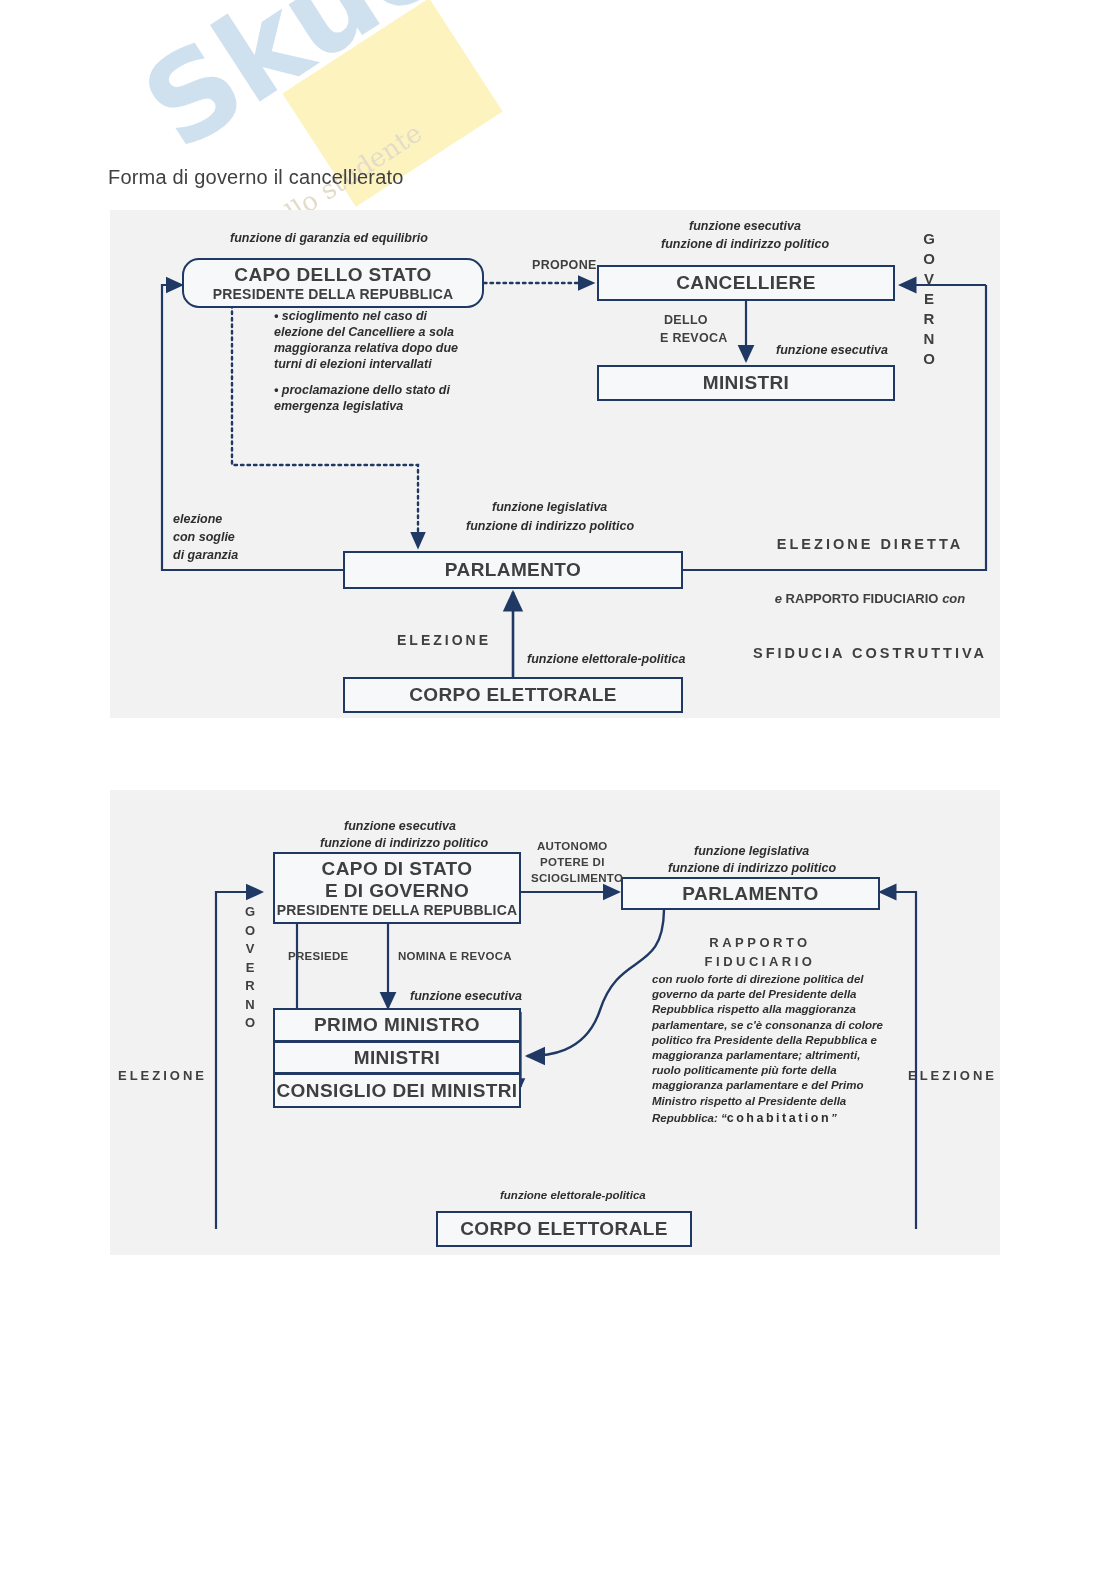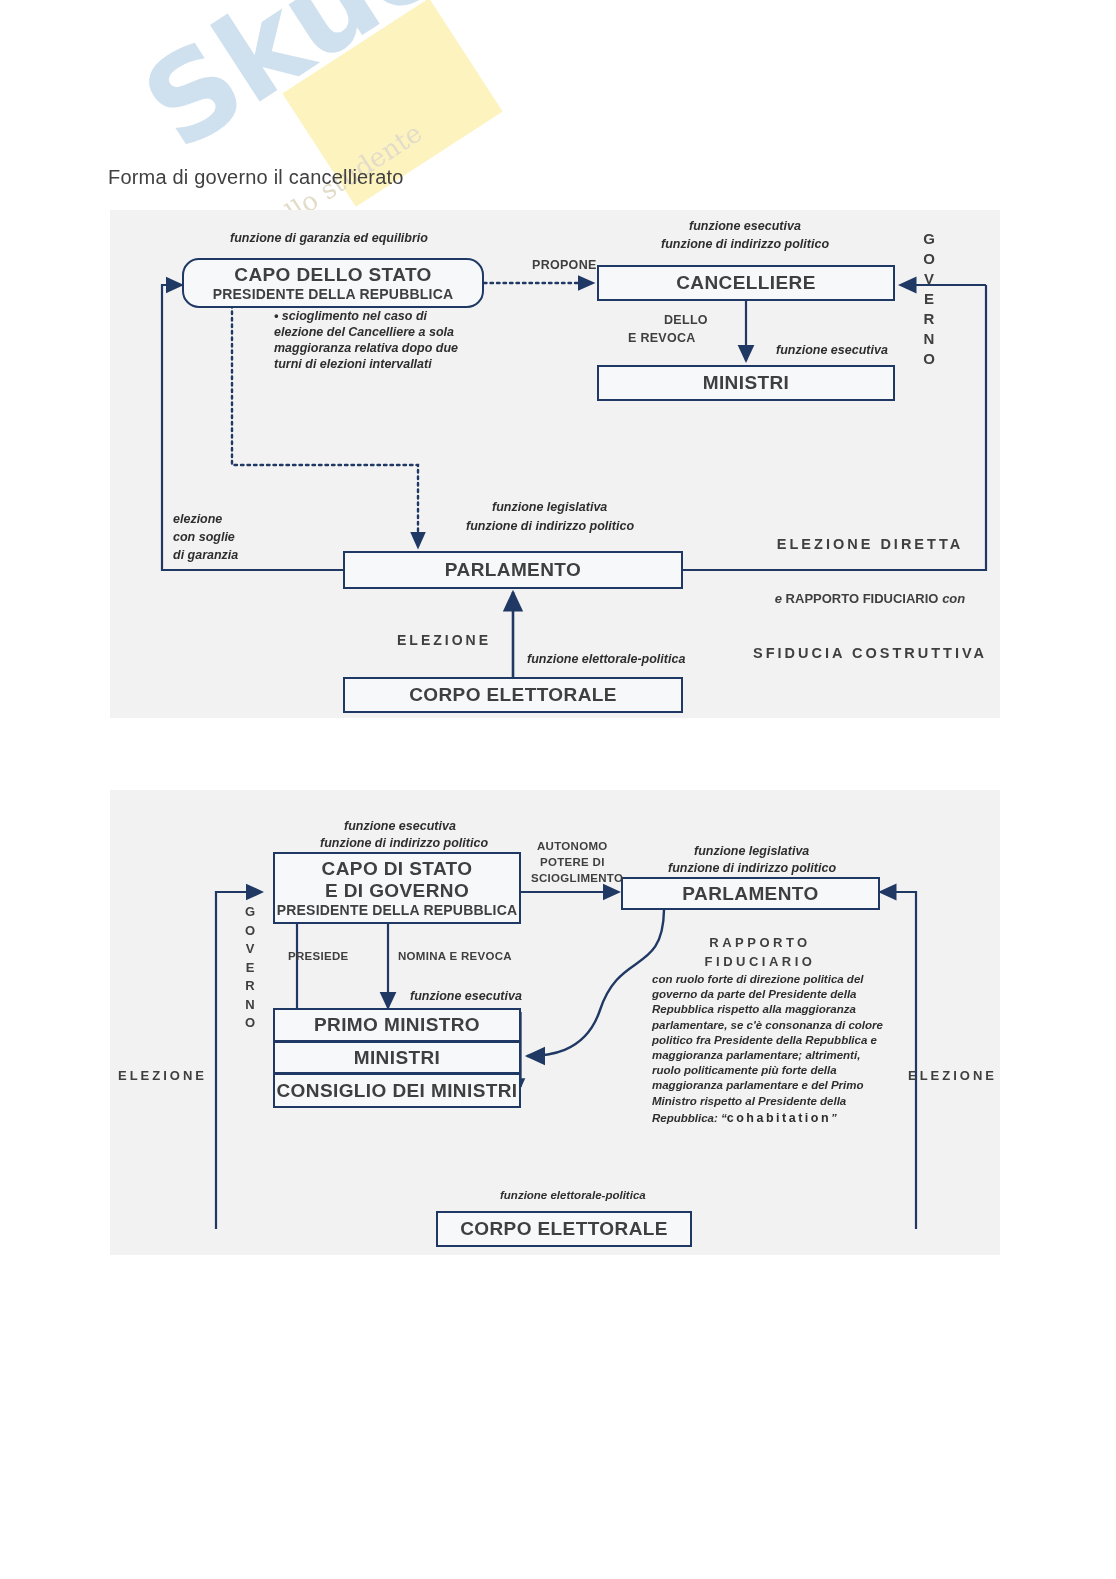--- a/index.html
+++ b/index.html
@@ -138,35 +138,39 @@
 <div class="lbl cap" style="left:532px;top:258px;">PROPONE</div>
 
 <div class="lbl it" style="left:689px;top:219px;">funzione esecutiva</div>
 <div class="lbl it" style="left:661px;top:237px;">funzione di indirizzo politico</div>
 
 <div class="box" id="d1-cancelliere" style="left:597px;top:265px;width:298px;height:36px;">
   <div class="t1">CANCELLIERE</div>
 </div>
 
 <div class="lbl cap" style="left:664px;top:313px;">DELLO</div>
-<div class="lbl cap" style="left:628px;top:331px;">E REVOCA</div>
+<div class="lbl cap" style="left:660px;top:331px;">E REVOCA</div>
 <div class="lbl it" style="left:776px;top:343px;">funzione esecutiva</div>
 
 <div class="box" id="d1-ministri" style="left:597px;top:365px;width:298px;height:36px;">
   <div class="t1">MINISTRI</div>
 </div>
 
 <div class="lbl vert" style="left:918px;top:229px;width:22px;">G<br>O<br>V<br>E<br>R<br>N<br>O</div>
 
 <div class="bullets" style="left:238px;top:308px;width:236px;margin-left:36px;">
   <p>
     <span>• scioglimento nel caso di</span><br>
     <span>elezione del Cancelliere a sola</span><br>
     <span>maggioranza relativa dopo due</span><br>
     <span>turni di elezioni intervallati</span>
+  </p>
+  <p>
+    <span>• proclamazione dello stato di</span><br>
+    <span>emergenza legislativa</span>
   </p>
 </div>
 
 <div class="lbl it" style="left:173px;top:512px;">elezione</div>
 <div class="lbl it" style="left:173px;top:530px;">con soglie</div>
 <div class="lbl it" style="left:173px;top:548px;">di garanzia</div>
 
 <div class="lbl it" style="left:492px;top:500px;">funzione legislativa</div>
 <div class="lbl it" style="left:466px;top:519px;">funzione di indirizzo politico</div>
 

